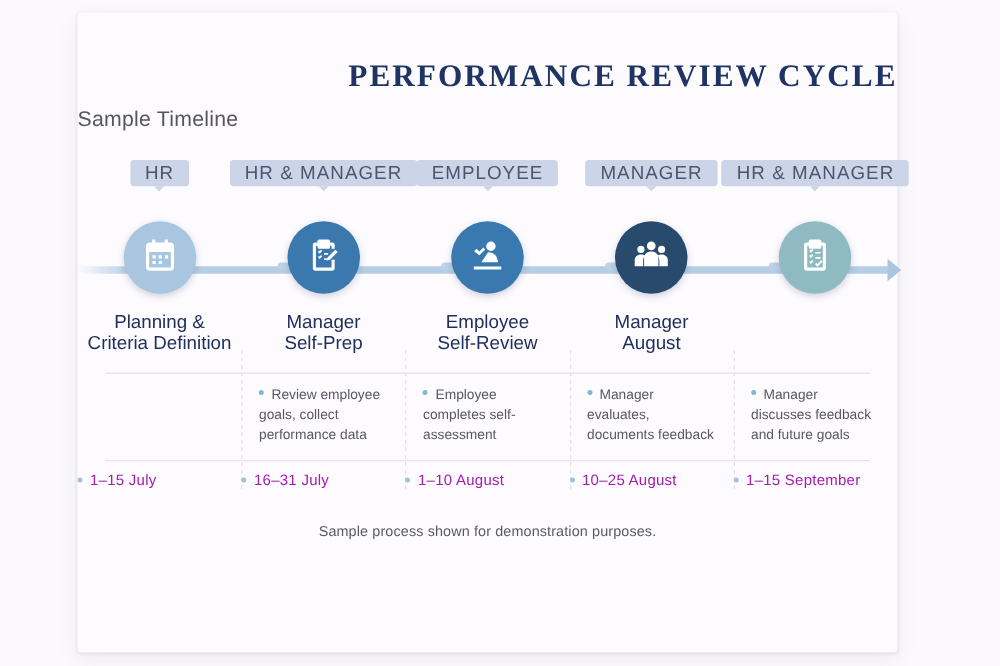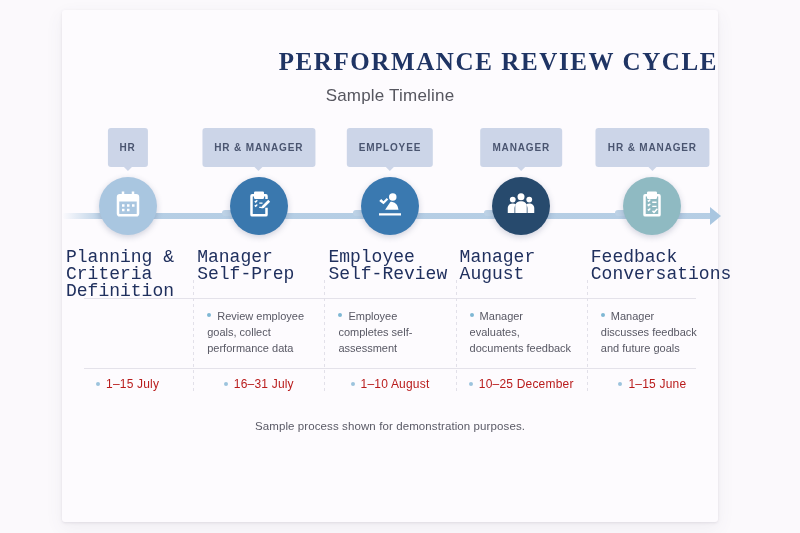--- a/index.html
+++ b/index.html
@@ -18,21 +18,21 @@
   }
 
   
   .title{
     position:absolute;left:0;top:38px;width:100%;text-align:right;
     font-family:"Liberation Serif", serif;
     font-weight:bold;font-size:25px;letter-spacing:1.6px;
     color:#1f3464;
   }
   .subtitle{
-    position:absolute;left:0;top:76px;width:100%;text-align:center;
+    position:absolute;left:0;top:76px;width:100%;
     font-size:17px;color:#56565f;letter-spacing:.2px;
   }
 
   
   .track{position:absolute;left:0;top:118px;width:656px;height:290px;}
 
   .axis{
     position:absolute;left:0;top:85px;width:656px;height:6px;
     background:linear-gradient(to right,
        rgba(169,198,224,0) 0px, rgba(169,198,224,.85) 42px,
@@ -44,22 +44,22 @@
     border-top:9px solid transparent;border-bottom:9px solid transparent;
     border-left:11px solid #a9c6e0;
   }
 
   .cols{position:absolute;left:0;top:0;width:656px;height:290px;display:flex;}
   .col{flex:1;position:relative;}
 
   .badge{
     position:absolute;top:0;left:50%;transform:translateX(-50%);
     background:#ccd5e8;color:#4a5570;
-    font-size:10px;letter-spacing:.85px;
-    padding:14px 12px;border-radius:3px;white-space:nowrap;font-weight:bold;
+    font-size:15px;letter-spacing:.85px;
+    padding:2px 12px;border-radius:3px;white-space:nowrap;
   }
   .badge::after{
     content:"";position:absolute;left:50%;bottom:-4px;margin-left:-4px;
     width:0;height:0;border-left:4px solid transparent;border-right:4px solid transparent;
     border-top:4px solid #ccd5e8;
   }
 
   .circle{
     position:absolute;top:49px;left:50%;transform:translateX(-50%);
     width:58px;height:58px;border-radius:50%;
@@ -72,23 +72,23 @@
     position:absolute;top:79px;height:0;
   }
   .arrow .bar{position:absolute;top:3px;height:6px;background:#bdd2e6;border-radius:3px;}
   .arrow .head{
     position:absolute;top:0;width:0;height:0;
     border-top:9px solid transparent;border-bottom:9px solid transparent;
     border-left:11px solid #bdd2e6;
   }
 
   .steptitle{
-    position:absolute;top:121px;left:0;width:100%;text-align:left;
-    font-family:Liberation Mono, monospace;
-    font-size:18px;line-height:17px;color:#20305e;
+    position:absolute;top:121px;left:0;width:100%;text-align:center;
+    font-family:Liberation Sans, sans-serif;
+    font-size:15px;line-height:17px;color:#20305e;
     padding:0 4px;box-sizing:border-box;
   }
 
   .rule{
     position:absolute;left:22px;right:22px;height:1px;background:#e4e2ea;
   }
   .rule.r1{top:170px;}
   .rule.r2{top:240px;}
 
   .vdiv{
@@ -101,22 +101,22 @@
     padding:0 14px 0 14px;box-sizing:border-box;
     font-size:11px;line-height:16px;color:#585864;
   }
   .desc .dot{
     display:inline-block;width:4px;height:4px;border-radius:50%;
     background:#7fb7d4;margin-right:6px;vertical-align:3px;
   }
   .desc .txt{display:inline;}
 
   .date{
-    position:absolute;top:249px;left:0;width:100%;text-align:center;
-    font-size:12px;color:#b91c1c;letter-spacing:.2px;
+    position:absolute;top:249px;left:0;width:100%;
+    font-size:12px;color:#a21caf;letter-spacing:.2px;
   }
   .date .dot{
     display:inline-block;width:4px;height:4px;border-radius:50%;
     background:#9cc3dd;margin-right:6px;vertical-align:2px;
   }
 
   .footer{
     position:absolute;left:0;top:410px;width:100%;text-align:center;
     font-size:11.5px;color:#5a5a66;letter-spacing:.1px;
   }
@@ -235,41 +235,38 @@
                 </svg>
             </span>
           </div>
           <div class="steptitle">
             <span>Manager</span><br><span>August</span>
           </div>
           <div class="desc">
             <span class="dot"></span><span class="txt">Manager evaluates, documents feedback</span>
           </div>
           <div class="date">
-            <span class="dot"></span><span>10–25 December</span>
+            <span class="dot"></span><span>10–25 August</span>
           </div>
         </div>
 
         <div class="col">
           <div class="badge">HR &amp; MANAGER</div>
           <div class="circle" style="background:#8fbac2">
             <span>
               <svg viewBox="0 0 24 24">
                   <path d="M9 2a1 1 0 0 0-1 1v1H6.5A1.5 1.5 0 0 0 5 5.5v15A1.5 1.5 0 0 0 6.5 22h11a1.5 1.5 0 0 0 1.5-1.5v-15A1.5 1.5 0 0 0 17.5 4H16V3a1 1 0 0 0-1-1H9zm-2 4h1v1a1 1 0 0 0 1 1h6a1 1 0 0 0 1-1V6h1v14H7V6zm1.4 3.6 1 1 1.6-1.8-.8-.8-.8.9-.4-.4-.6.7v.4zm0 3.3 1 1 1.6-1.8-.8-.8-.8.9-.4-.4-.6.7v.4zm3.8-2.9h3.4v1.1h-3.4v-1.1zm0 3.3h3.4v1.1h-3.4v-1.1zm-3.8 3.5 1 1 1.6-1.8-.8-.8-.8.9-.4-.4-.6.7v.4zm3.6 1.1 1.6 1.6 3.2-3.4-.9-.8-2.3 2.4-.8-.8-.8 1z"></path>
                 </svg>
             </span>
           </div>
-          <div class="steptitle">
-            <span>Feedback</span><br><span>Conversations</span>
-          </div>
           <div class="desc">
             <span class="dot"></span><span class="txt">Manager discusses feedback and future goals</span>
           </div>
           <div class="date">
-            <span class="dot"></span><span>1–15 June</span>
+            <span class="dot"></span><span>1–15 September</span>
           </div>
         </div>
 
       </div>
     </div>
 
     <div class="footer">Sample process shown for demonstration purposes.</div>
   </div>
 </div>
 

